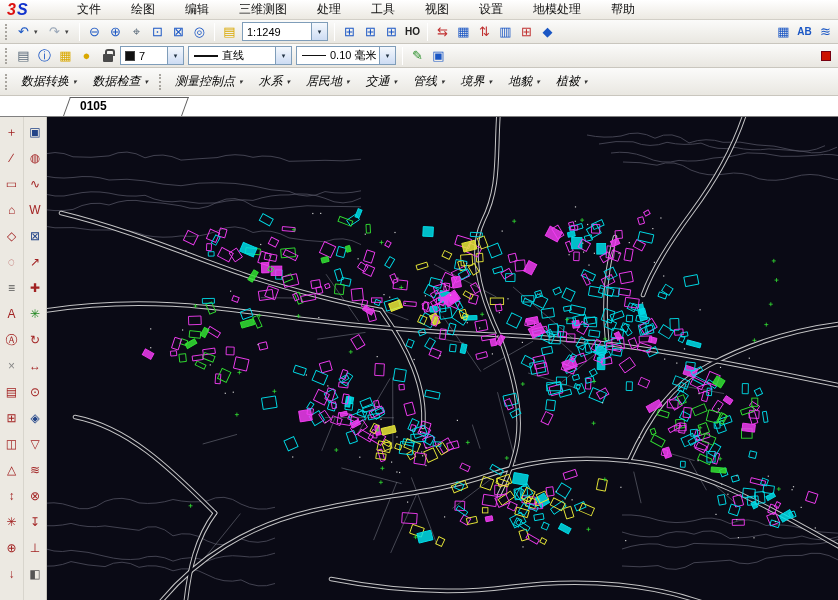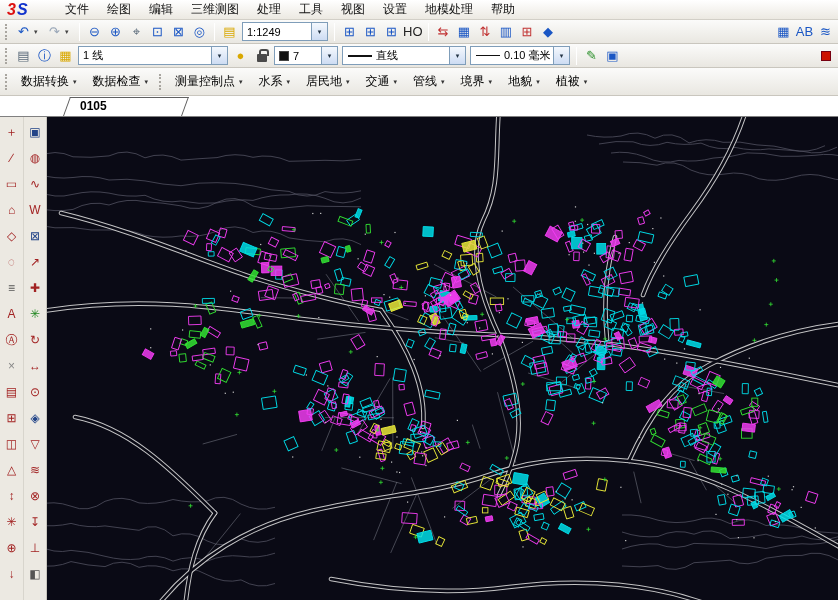--- a/index.html
+++ b/index.html
@@ -3,38 +3,38 @@
 <meta charset="utf-8">
 <style>
   * { box-sizing: border-box; margin: 0; padding: 0; }
   html,body { width:838px; height:600px; overflow:hidden;
     font-family:"Liberation Sans", sans-serif; background:#ece9e2; }
   .window { width:838px; height:600px; display:flex; flex-direction:column; }
 
   
   .menubar { height:20px; display:flex; align-items:center;
     background:linear-gradient(#ffffff,#ece9e2); border-bottom:1px solid #d2cfc7;
-    font-size:12px; }
+    font-size:12px;gap:12px; }
   .logo { width:56px; padding-left:7px; font-style:italic; font-weight:bold;
     font-size:16px; letter-spacing:1px; line-height:18px; }
   .logo-red { color:#dd1111; } .logo-blue { color:#1133cc; }
   .menu-item { padding:2px 9px; color:#111; white-space:nowrap; cursor:default; }
 
   
   .toolbar { display:flex; align-items:center;
     background:linear-gradient(#fbfbfa,#e9e7e1); border-bottom:1px solid #c9c6be;
     padding:0 2px; }
   .tb1,.tb2 { height:24px; }
-  .tb3 { height:28px; }
+  .tb3 { height:28px;font-style:italic; }
   .grip { width:4px; height:16px; margin:0 4px 0 3px; border-left:2px dotted #a9a6a0; }
   .sep { width:1px; height:18px; background:#c3c0b8; border-right:1px solid #fff; margin:0 4px; }
   .tbtn { min-width:21px; height:21px; display:flex; align-items:center; justify-content:center;
     border:1px solid transparent; border-radius:2px; }
   .gi { font-size:13px; line-height:1; }
-  .gi-sm { font-size:13px; font-weight:normal; line-height:1; }
+  .gi-sm { font-size:10px; font-weight:bold; line-height:1; }
   .caret { width:10px; font-size:7px; color:#444; text-align:left; }
   .c-blue { color:#1a56c4; } .c-gray { color:#9aa7b8; } .c-red { color:#c03030; }
   .c-gold { color:#d9a800; } .c-slate { color:#5a6a7a; } .c-green { color:#2a8f2a; }
   .c-black { color:#222; }
   .rgroup { margin-left:auto; display:flex; align-items:center; }
 
   .combo { height:19px; border:1px solid #7f9db9; background:#fff; display:flex;
     align-items:center; font-size:11px; margin:0 2px; }
   .combo .val { flex:1; padding:0 4px; white-space:nowrap; overflow:hidden; color:#000; }
   .combo .drop { width:16px; align-self:stretch; display:flex; align-items:center;
@@ -184,36 +184,32 @@
     <span class="grip"></span>
     <span class="tbtn">
         <span class="gi c-slate">▤</span>
       </span>
     <span class="tbtn">
         <span class="gi c-blue">ⓘ</span>
       </span>
     <span class="tbtn">
         <span class="gi c-gold">▦</span>
       </span>
-    <span class="combo" style="width:150px">
-      <span class="val">1 线</span>
-      <span class="drop">▾</span>
-    </span>
     <span class="tbtn">
         <span class="gi c-gold">●</span>
       </span>
     <span class="tbtn">
         <span class="icon-lock"></span>
       </span>
     <span class="combo" style="width:64px">
       <span class="swatch sw-black"></span>
       <span class="val">7</span>
       <span class="drop">▾</span>
     </span>
-    <span class="combo" style="width:124px">
+    <span class="combo" style="width:104px">
       <span class="linesample"></span>
       <span class="val">直线</span>
       <span class="drop">▾</span>
     </span>
     <span class="combo" style="width:100px">
       <span class="linesample thin"></span>
       <span class="val">0.10 毫米</span>
       <span class="drop">▾</span>
     </span>
     <span class="sep"></span>

